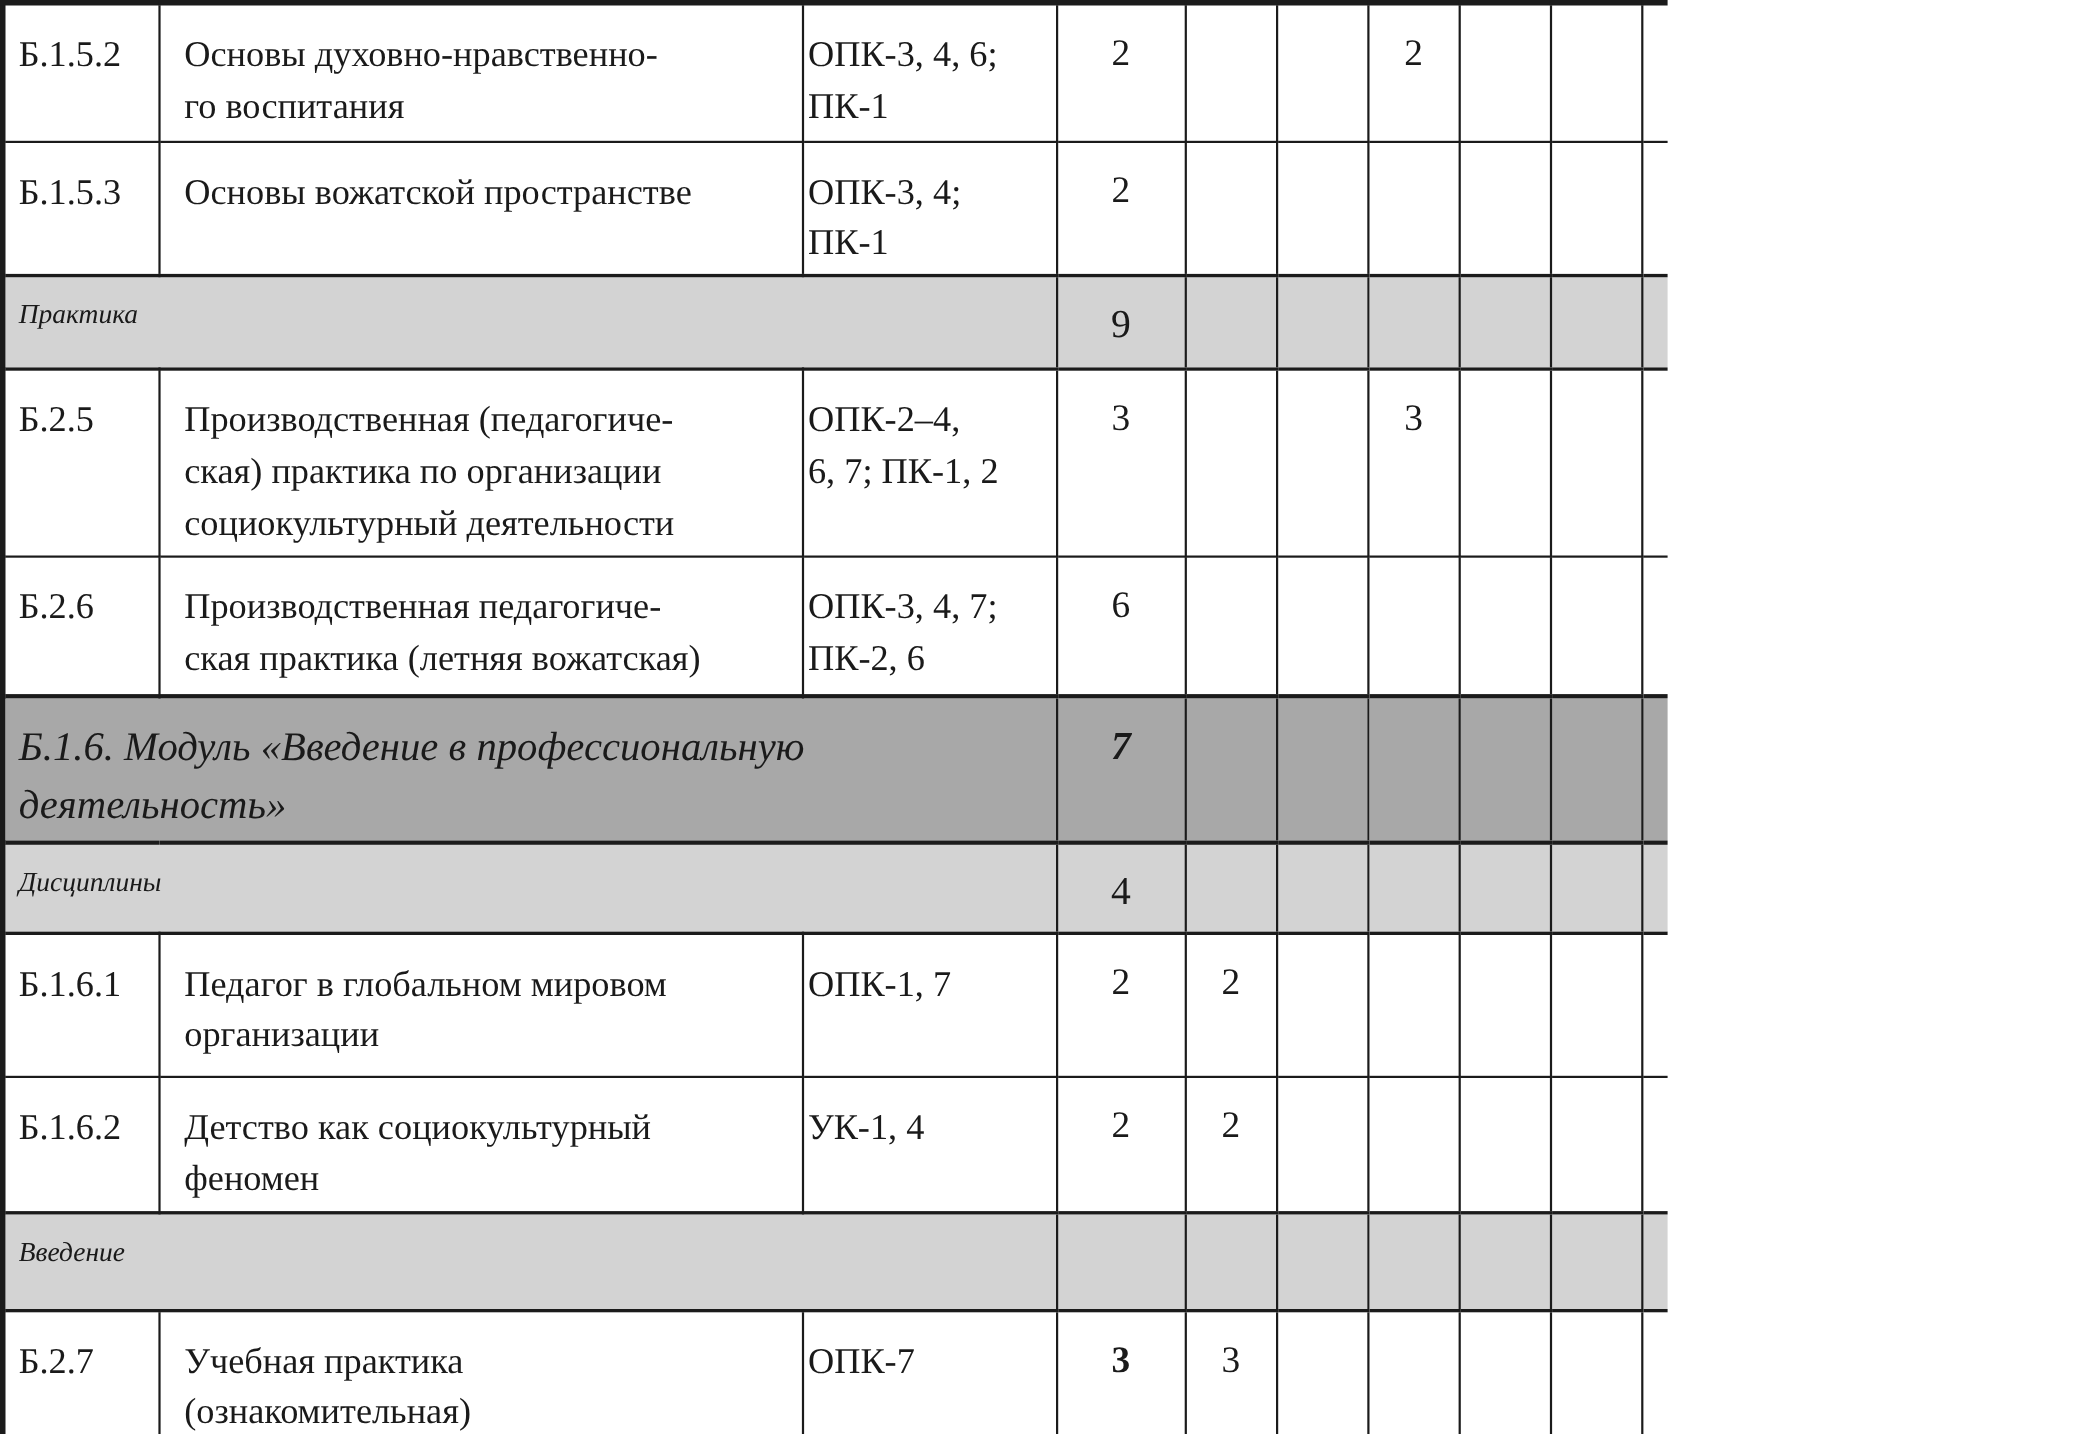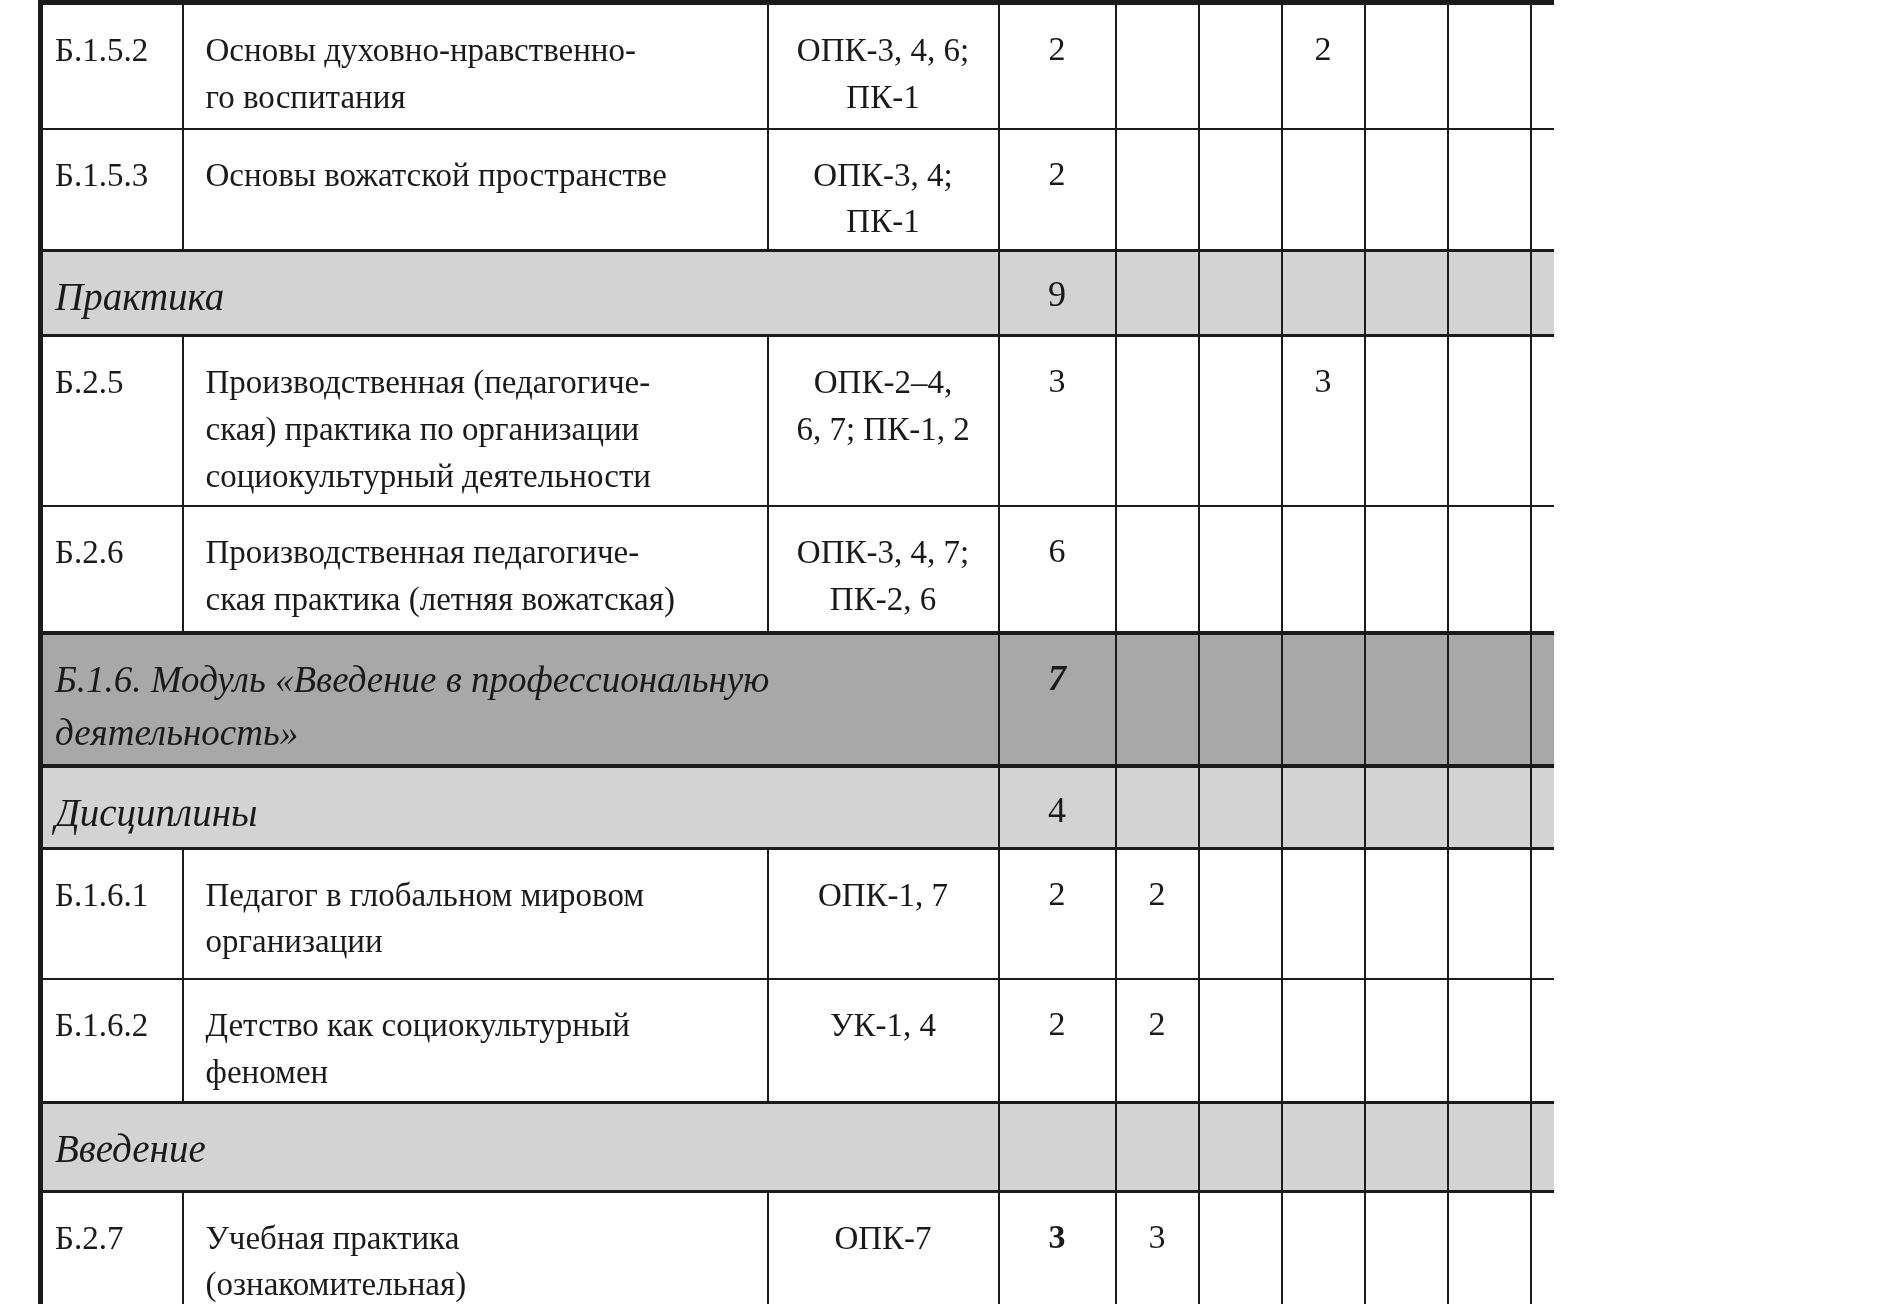--- a/index.html
+++ b/index.html
@@ -2,21 +2,21 @@
 <html style="--light-bg: #d3d3d3; --dark-bg: #a8a8a8; --border: #1b1b1b; --text: #1a1a1a;"><head>
 <meta charset="utf-8">
 <style>
   :root{
     --light-bg:#d3d3d3;
     --dark-bg:#a8a8a8;
     --border:#1b1b1b;
     --text:#1a1a1a;
   }
   html,body{margin:0;padding:0;background:#ffffff;}
-  .page{width:1516px;height:1304px;overflow:hidden;background:#ffffff;padding-left:38px;}
+  .page{width:1516px;height:1304px;overflow:hidden;background:#ffffff;}
   table{
     border-collapse:collapse;
     table-layout:fixed;
     width:1904px;
     font-family:"Liberation Serif","DejaVu Serif",serif;
     color:var(--text);
   }
   td{
     border:2px solid var(--border);
     vertical-align:top;
@@ -35,37 +35,37 @@
   tbody tr:nth-child(5) {height:127px;}
   tbody tr:nth-child(6) {height:130px;}
   tbody tr:nth-child(7) {height:82px;}
   tbody tr:nth-child(8) {height:131px;}
   tbody tr:nth-child(9) {height:123px;}
   tbody tr:nth-child(10){height:89px;}
   tbody tr:nth-child(11){height:124px;}
 
   .code-cell{padding:22px 4px 4px 12px;}
   .name-cell{padding:22px 4px 4px 22px;}
-  .comp-cell{text-align:center;padding:22px 4px 4px 4px;}
+  .comp-cell{text-align:left;padding:22px 4px 4px 4px;}
   .num-cell{text-align:center;padding-top:20px;font-size:34px;}
   .bold{font-weight:bold;}
 
   tr.section-light td{
     background:var(--light-bg);
     border-top-width:3px;
     border-bottom-width:3px;
   }
   tr.section-dark td{
     background:var(--dark-bg);
     border-top-width:4px;
     border-bottom-width:4px;
   }
   .label-cell{
     font-style:italic;
-    font-size:39px;
+    font-size:25px;
     padding:17px 4px 4px 12px;
   }
   tr.section-dark .label-cell{
     font-weight:normal;
     font-size:37px;
     line-height:1.45;
     padding-top:18px;
   }
   .sec-total{
     font-style:normal;

